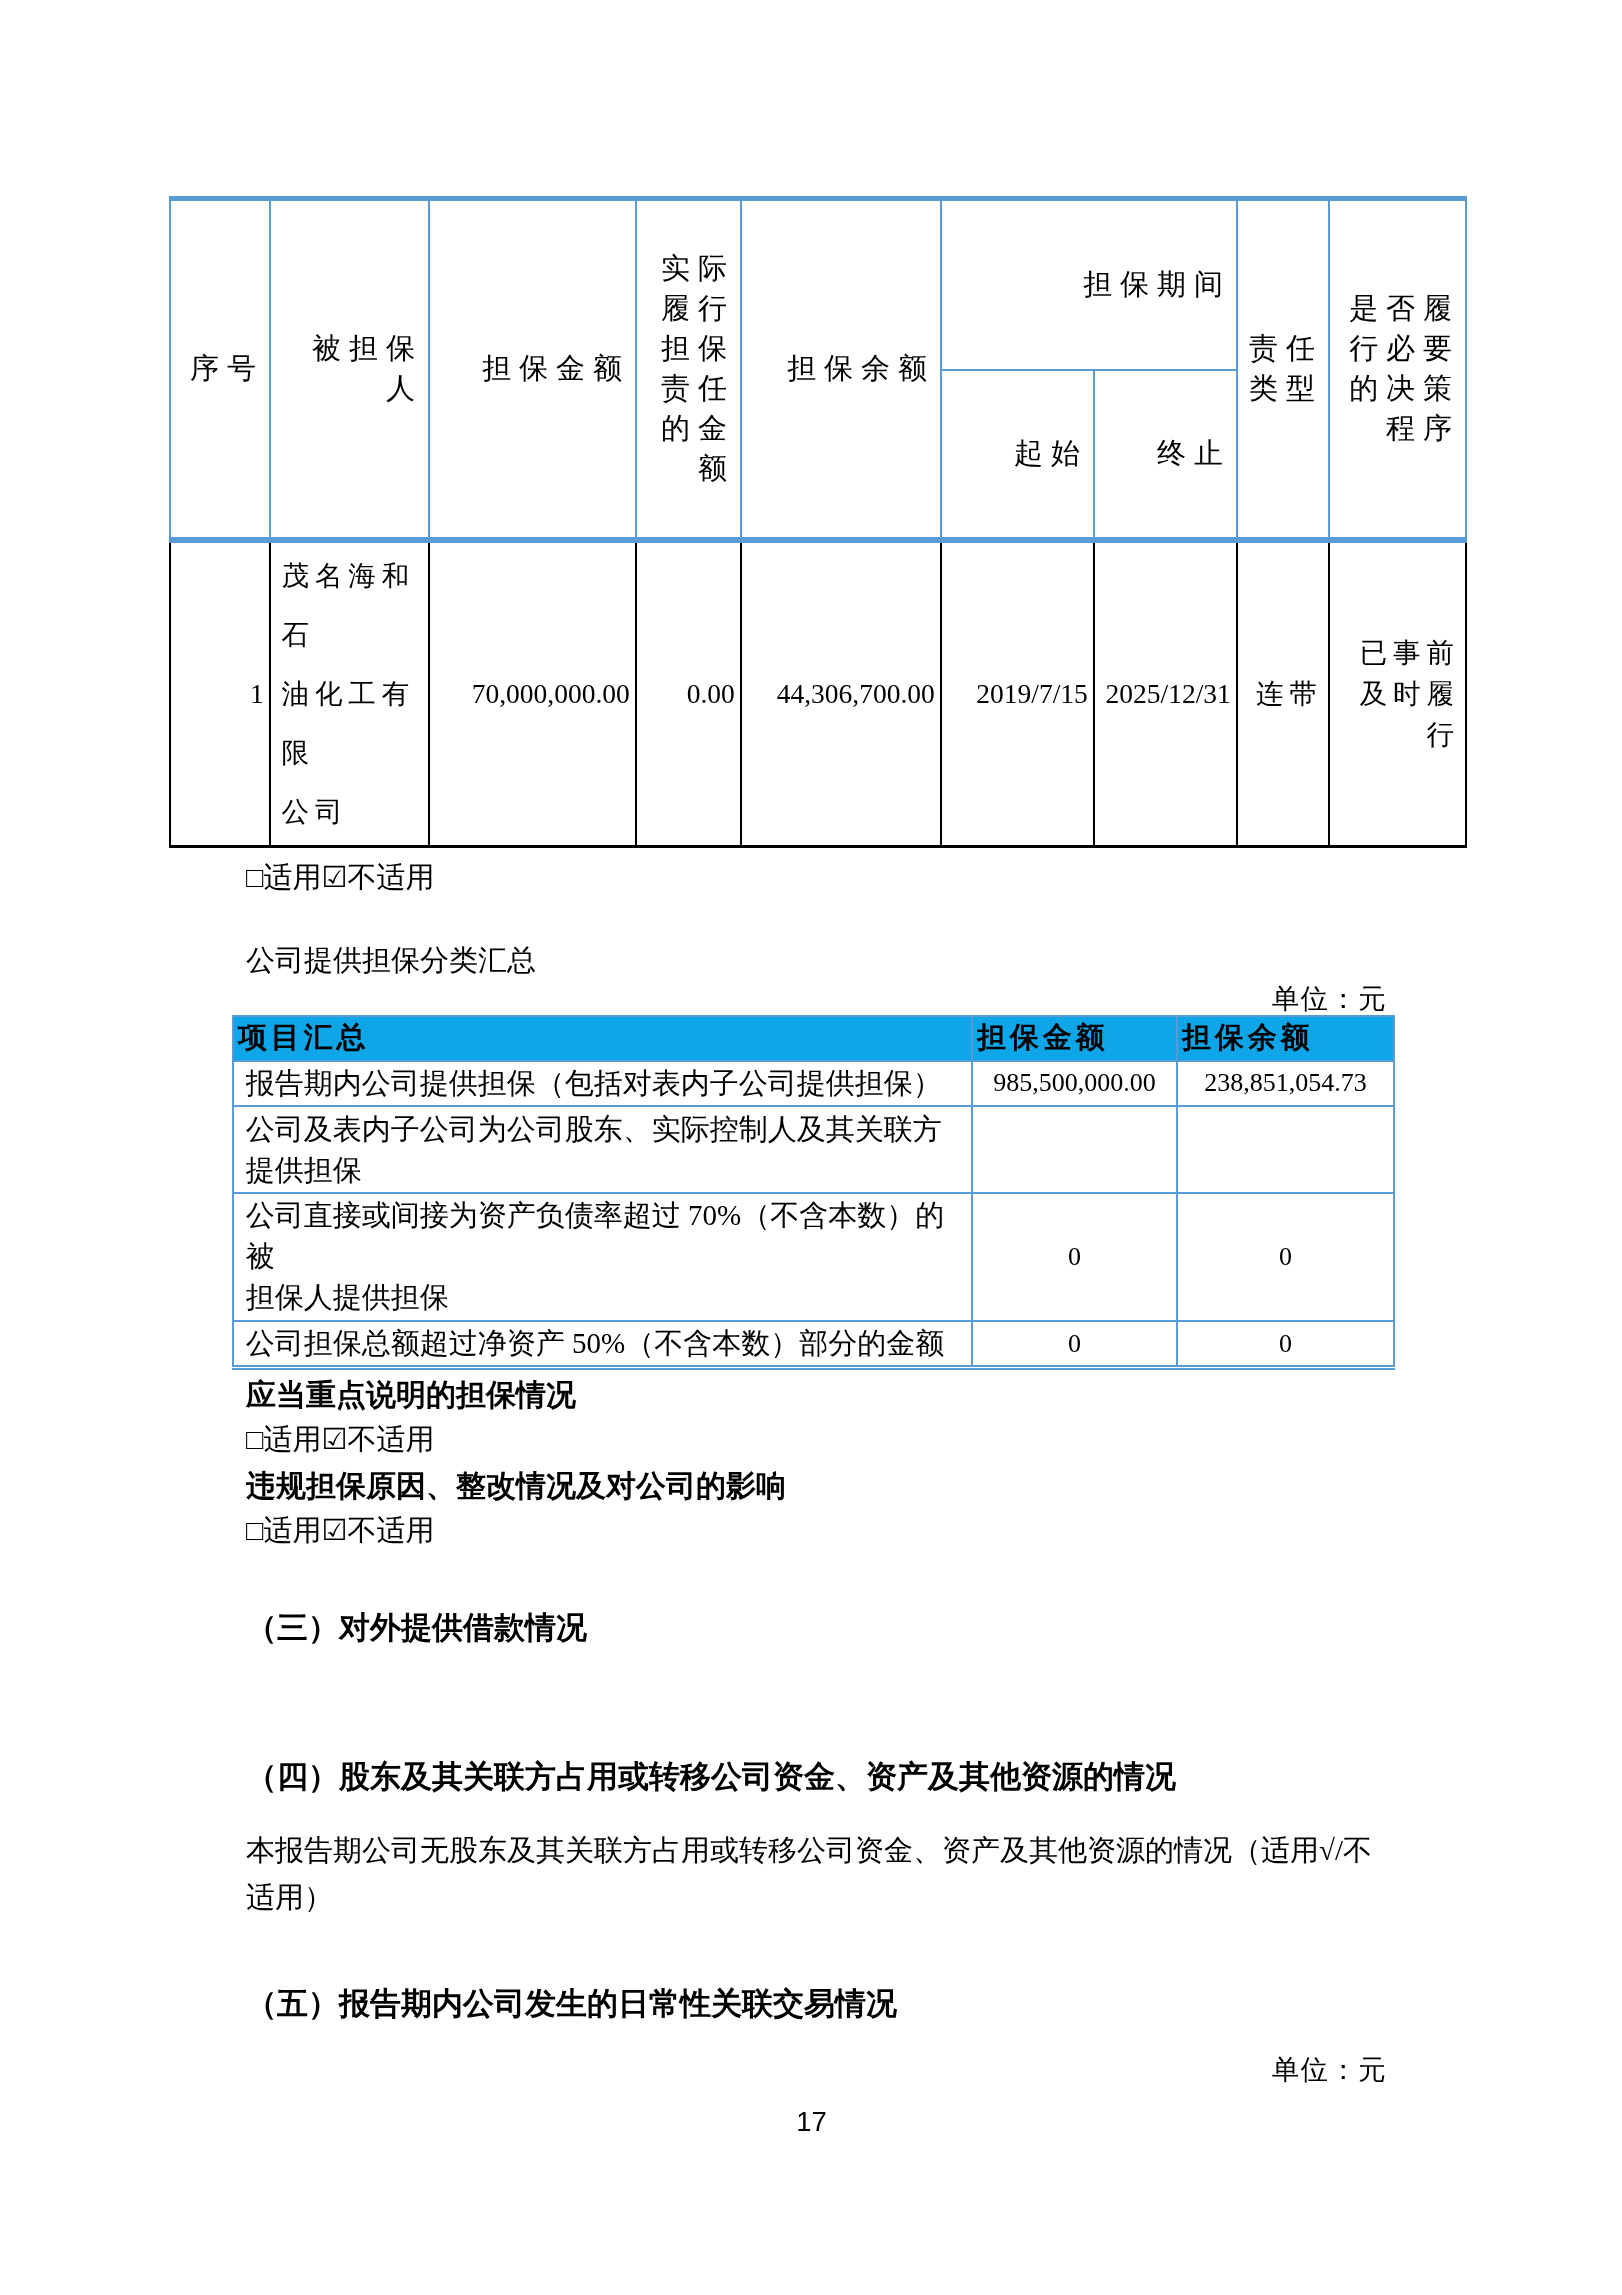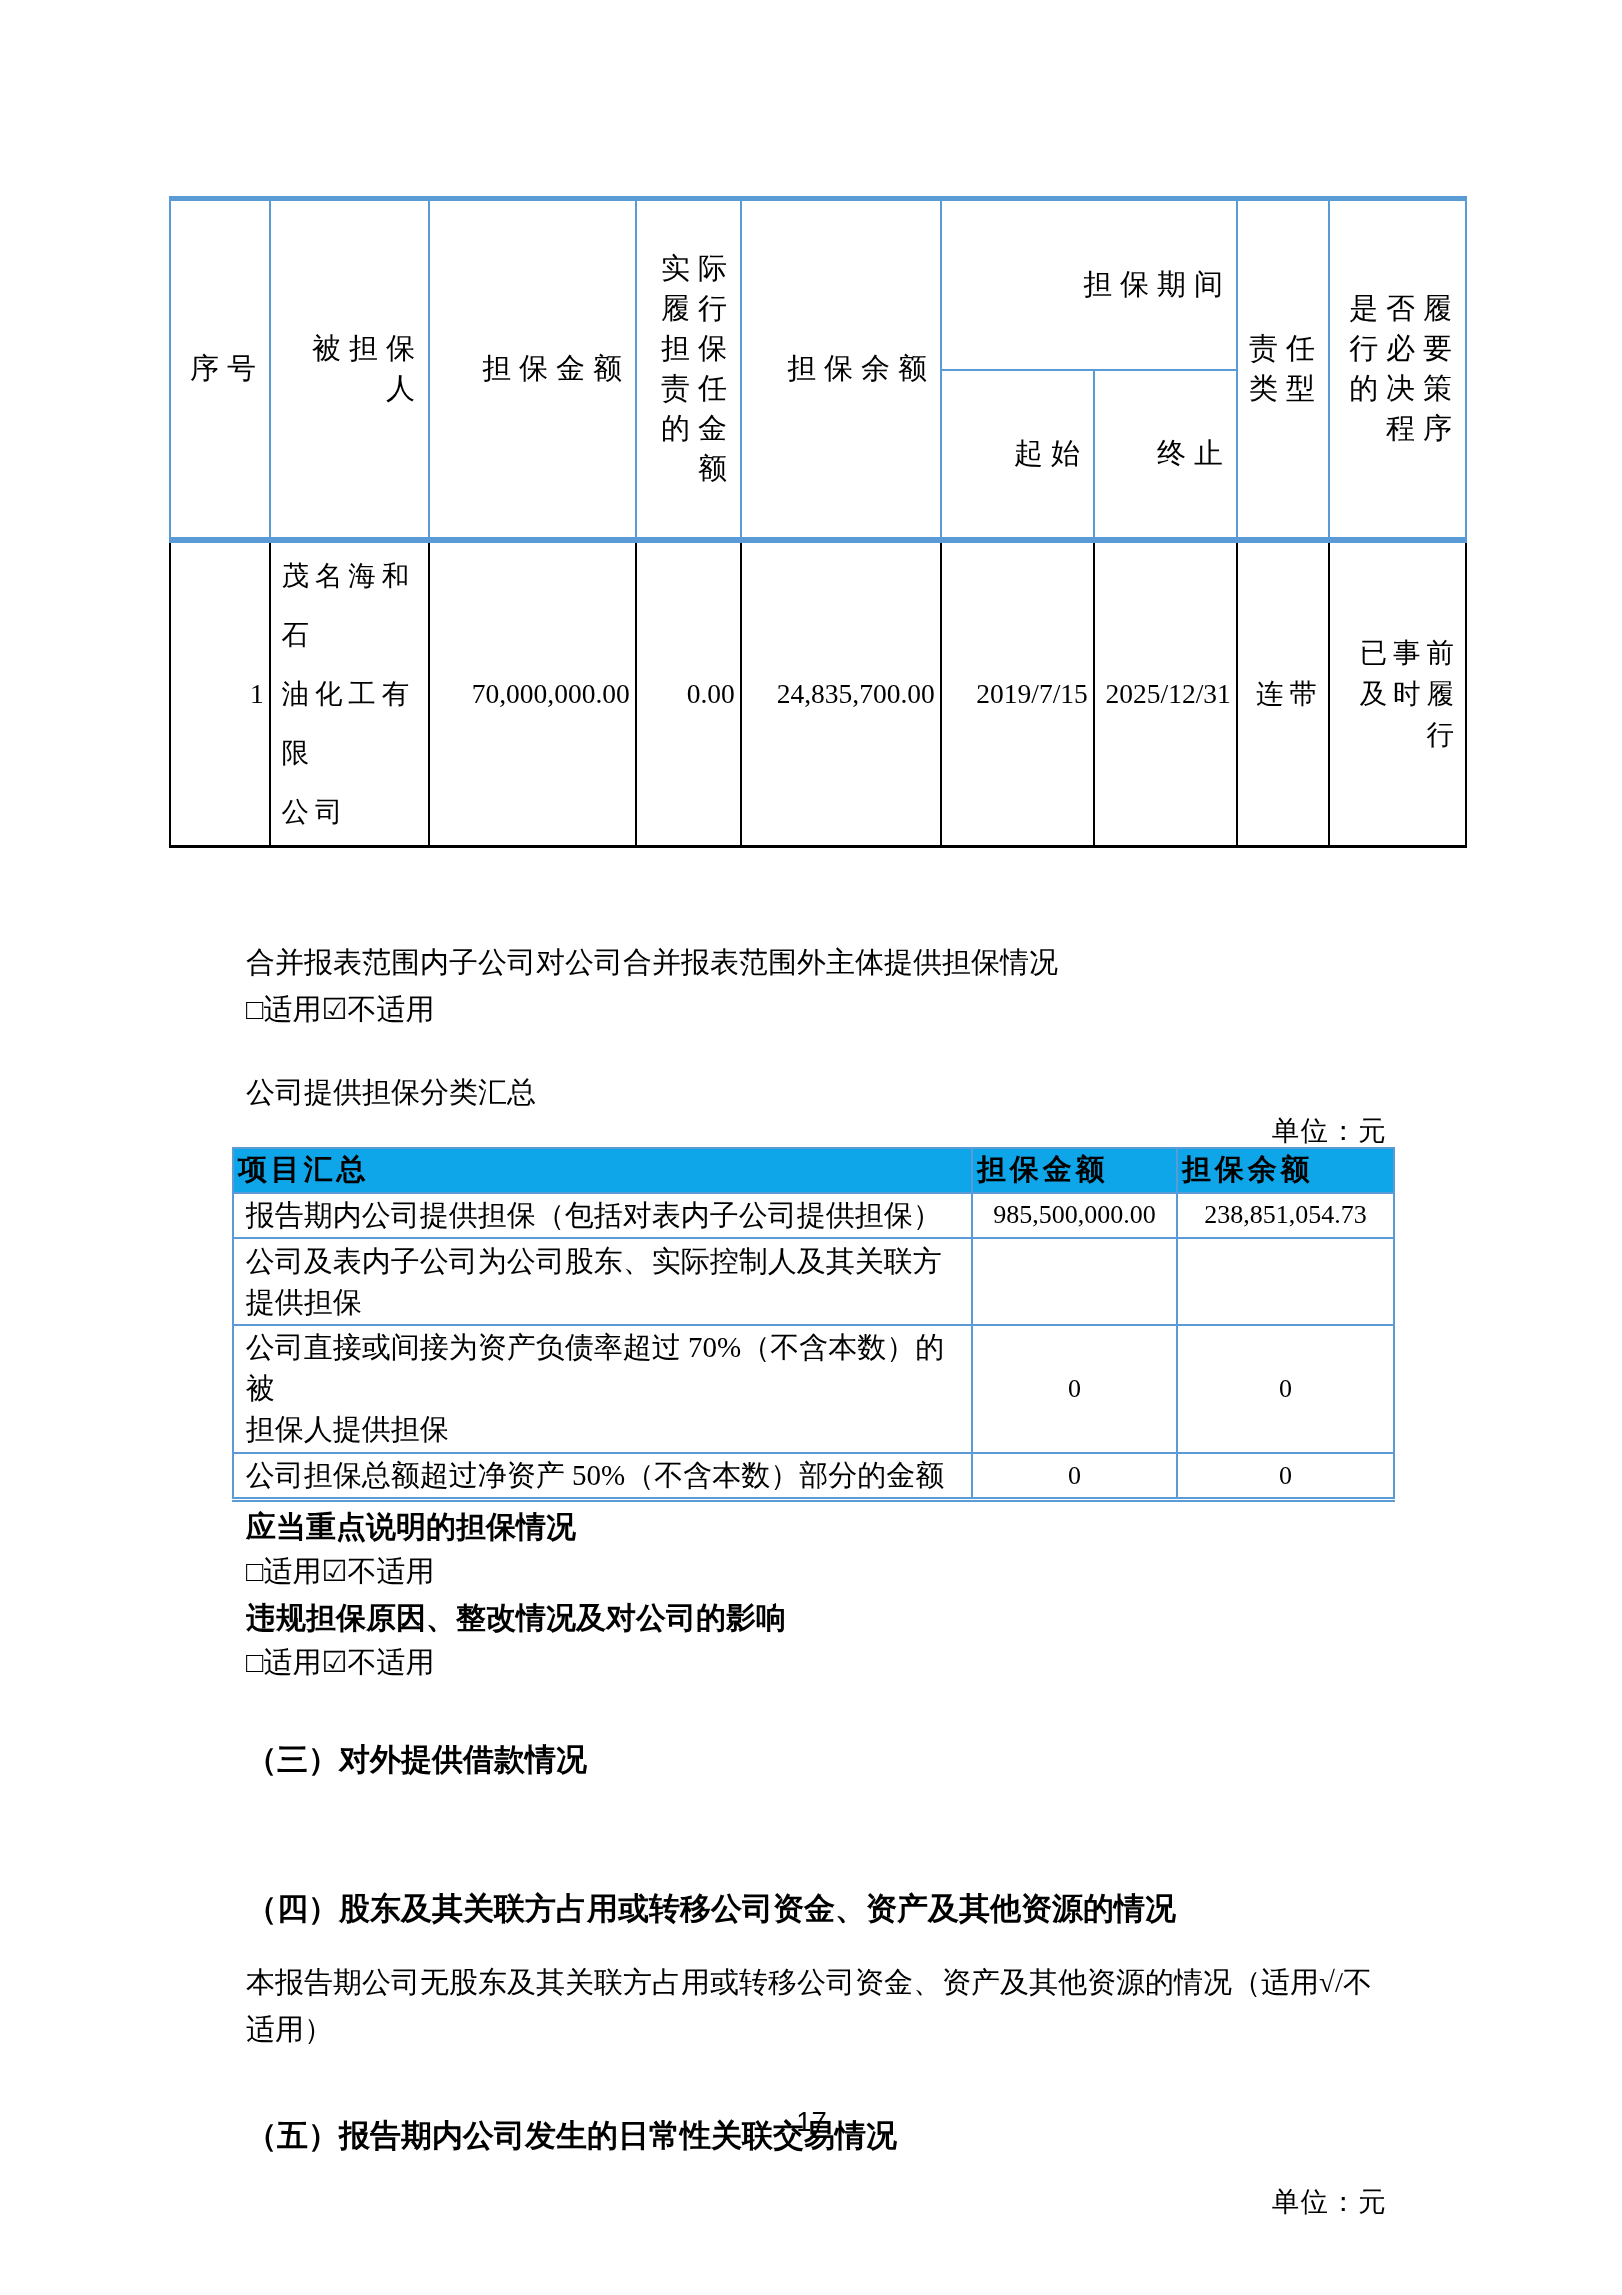--- a/index.html
+++ b/index.html
@@ -128,32 +128,31 @@
         </tr>
       </thead>
       <tbody>
         <tr>
           <td>1</td>
           <td class="party">茂名海和石
 油化工有限
 公司</td>
           <td class="num">70,000,000.00</td>
           <td class="num">0.00</td>
-          <td class="num">24,835,700.00</td>
+          <td class="num">44,306,700.00</td>
           <td class="num">2019/7/15</td>
           <td class="num">2025/12/31</td>
           <td class="sp">连带</td>
           <td class="sp">已事前
 及时履
 行</td>
         </tr>
       </tbody>
     </table>
 
-    <div class="line mt-p1">合并报表范围内子公司对公司合并报表范围外主体提供担保情况</div>
     <div class="line mt-p2">□适用☑不适用</div>
 
     <div class="line mt-p3">公司提供担保分类汇总</div>
     <div class="unit mt-unit1">单位：元</div>
 
     <table class="t2">
       <colgroup>
         <col style="width:739px">
           <col style="width:205px">
           <col style="width:217px">

